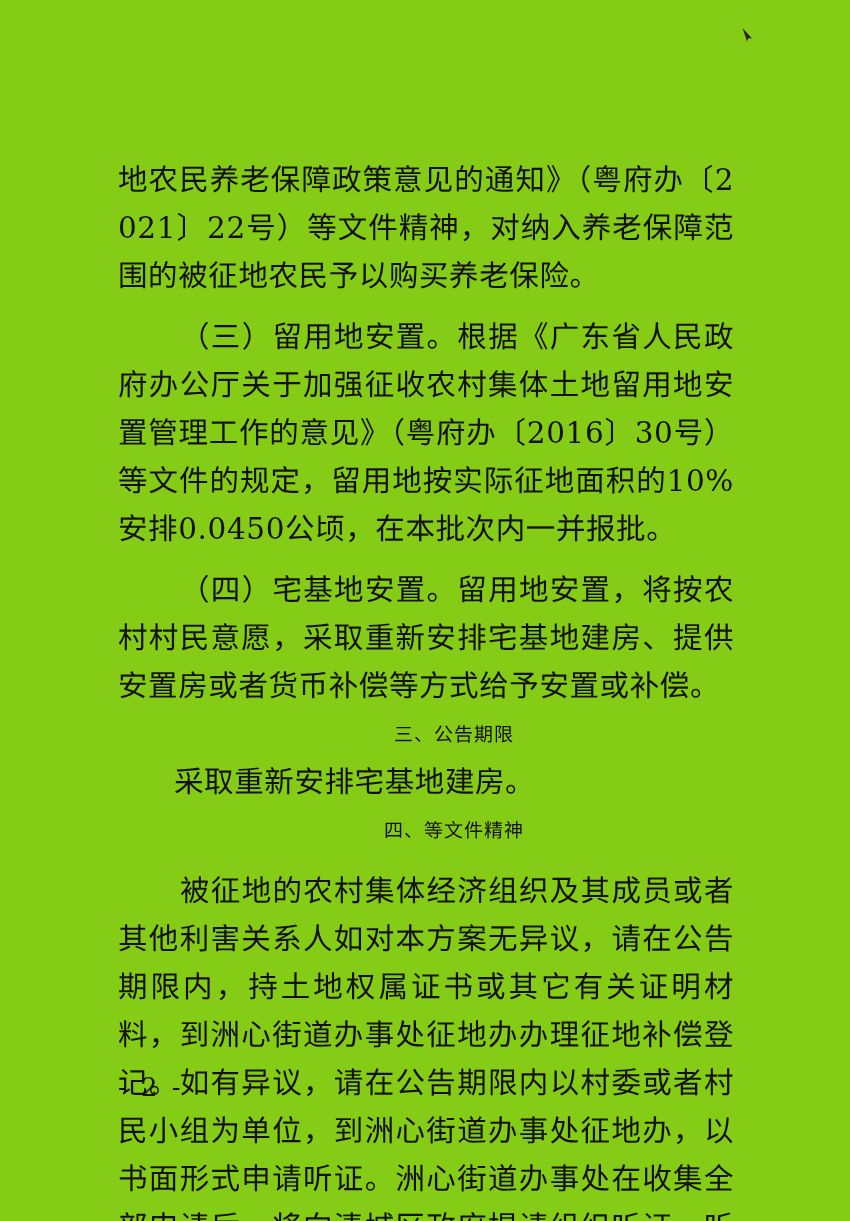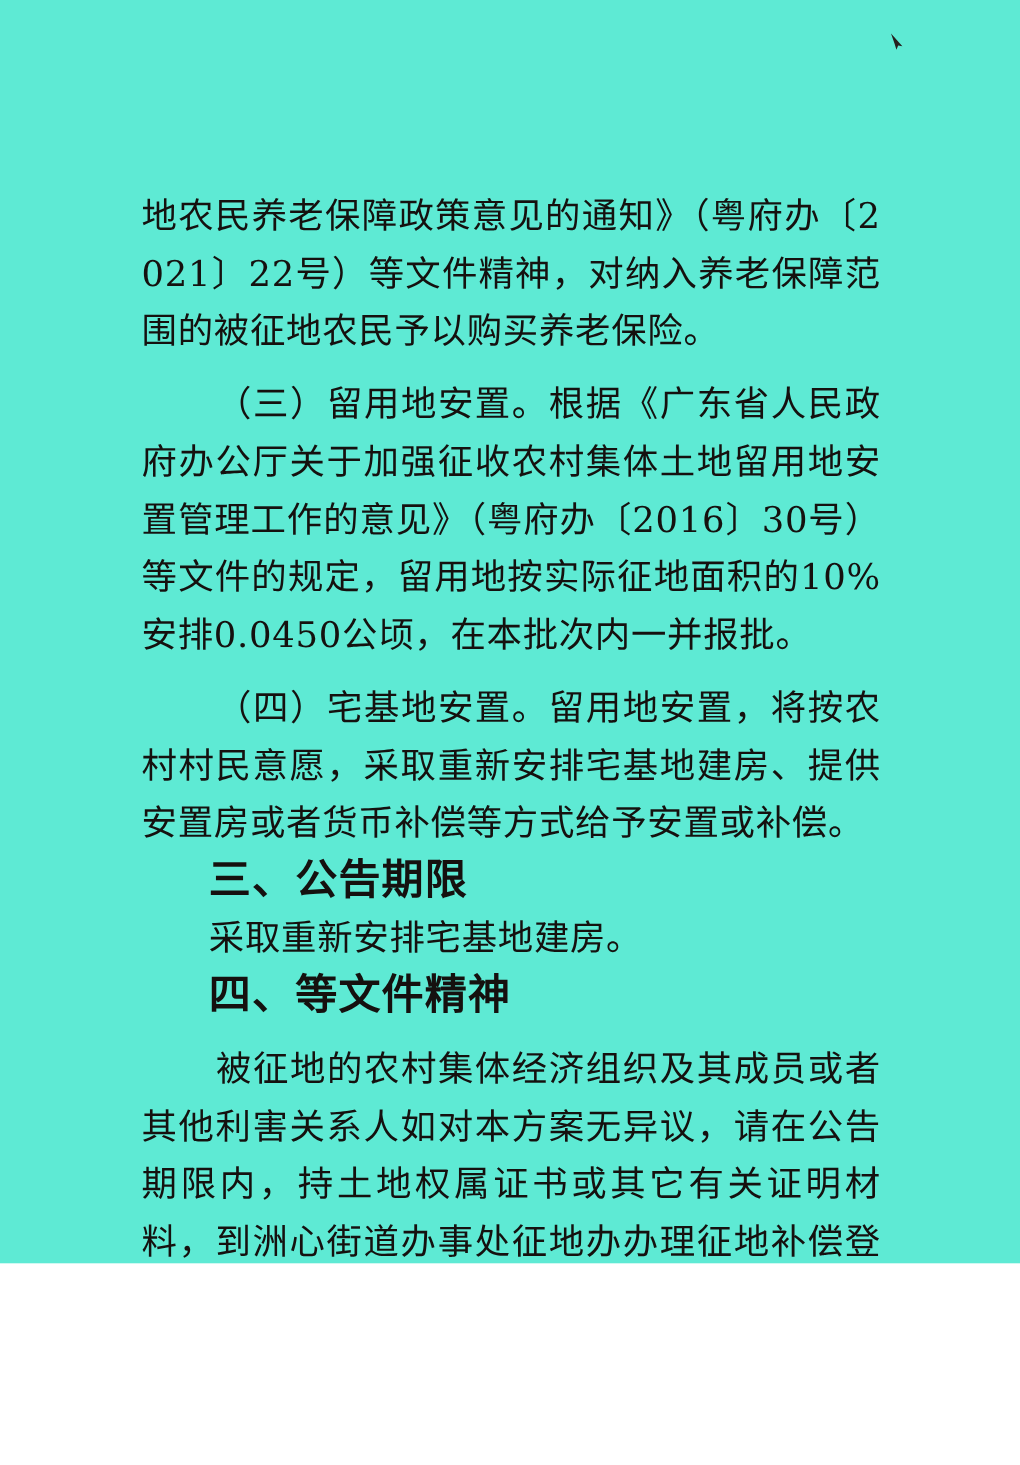--- a/index.html
+++ b/index.html
@@ -3,22 +3,22 @@
 <meta charset="utf-8">
 <style>
   html, body {
     margin: 0;
     padding: 0;
     background: #ffffff;
   }
   .page {
     position: relative;
     width: 850px;
-    height: 1053px;
-    background: #5eead4;
+    height: 1221px;
+    background: #84cc16;
     overflow: hidden;
     font-family: "DejaVu Serif", "Liberation Serif", serif;
     color: #15110f;
   }
 
   
   .scan-mark {
     position: absolute;
     left: 741px;
     top: 27px;
@@ -52,25 +52,25 @@
     font-weight: 400;
   }
 
   .indent {
     text-indent: 62px;
     margin-top: 13px;
   }
 
   .heading {
     font-family: "DejaVu Sans", "Liberation Sans", sans-serif;
-    font-weight: 700;
-    font-size: 35px;
+    font-weight: 400;
+    font-size: 19px;
     letter-spacing: 1px;
     text-indent: 56px;
-    text-align: left;
+    text-align: center;
   }
 
   .line {
     font-family: "DejaVu Serif", "Liberation Serif", serif;
     text-indent: 56px;
     text-align: left;
   }
 
   .page-number {
     position: absolute;

